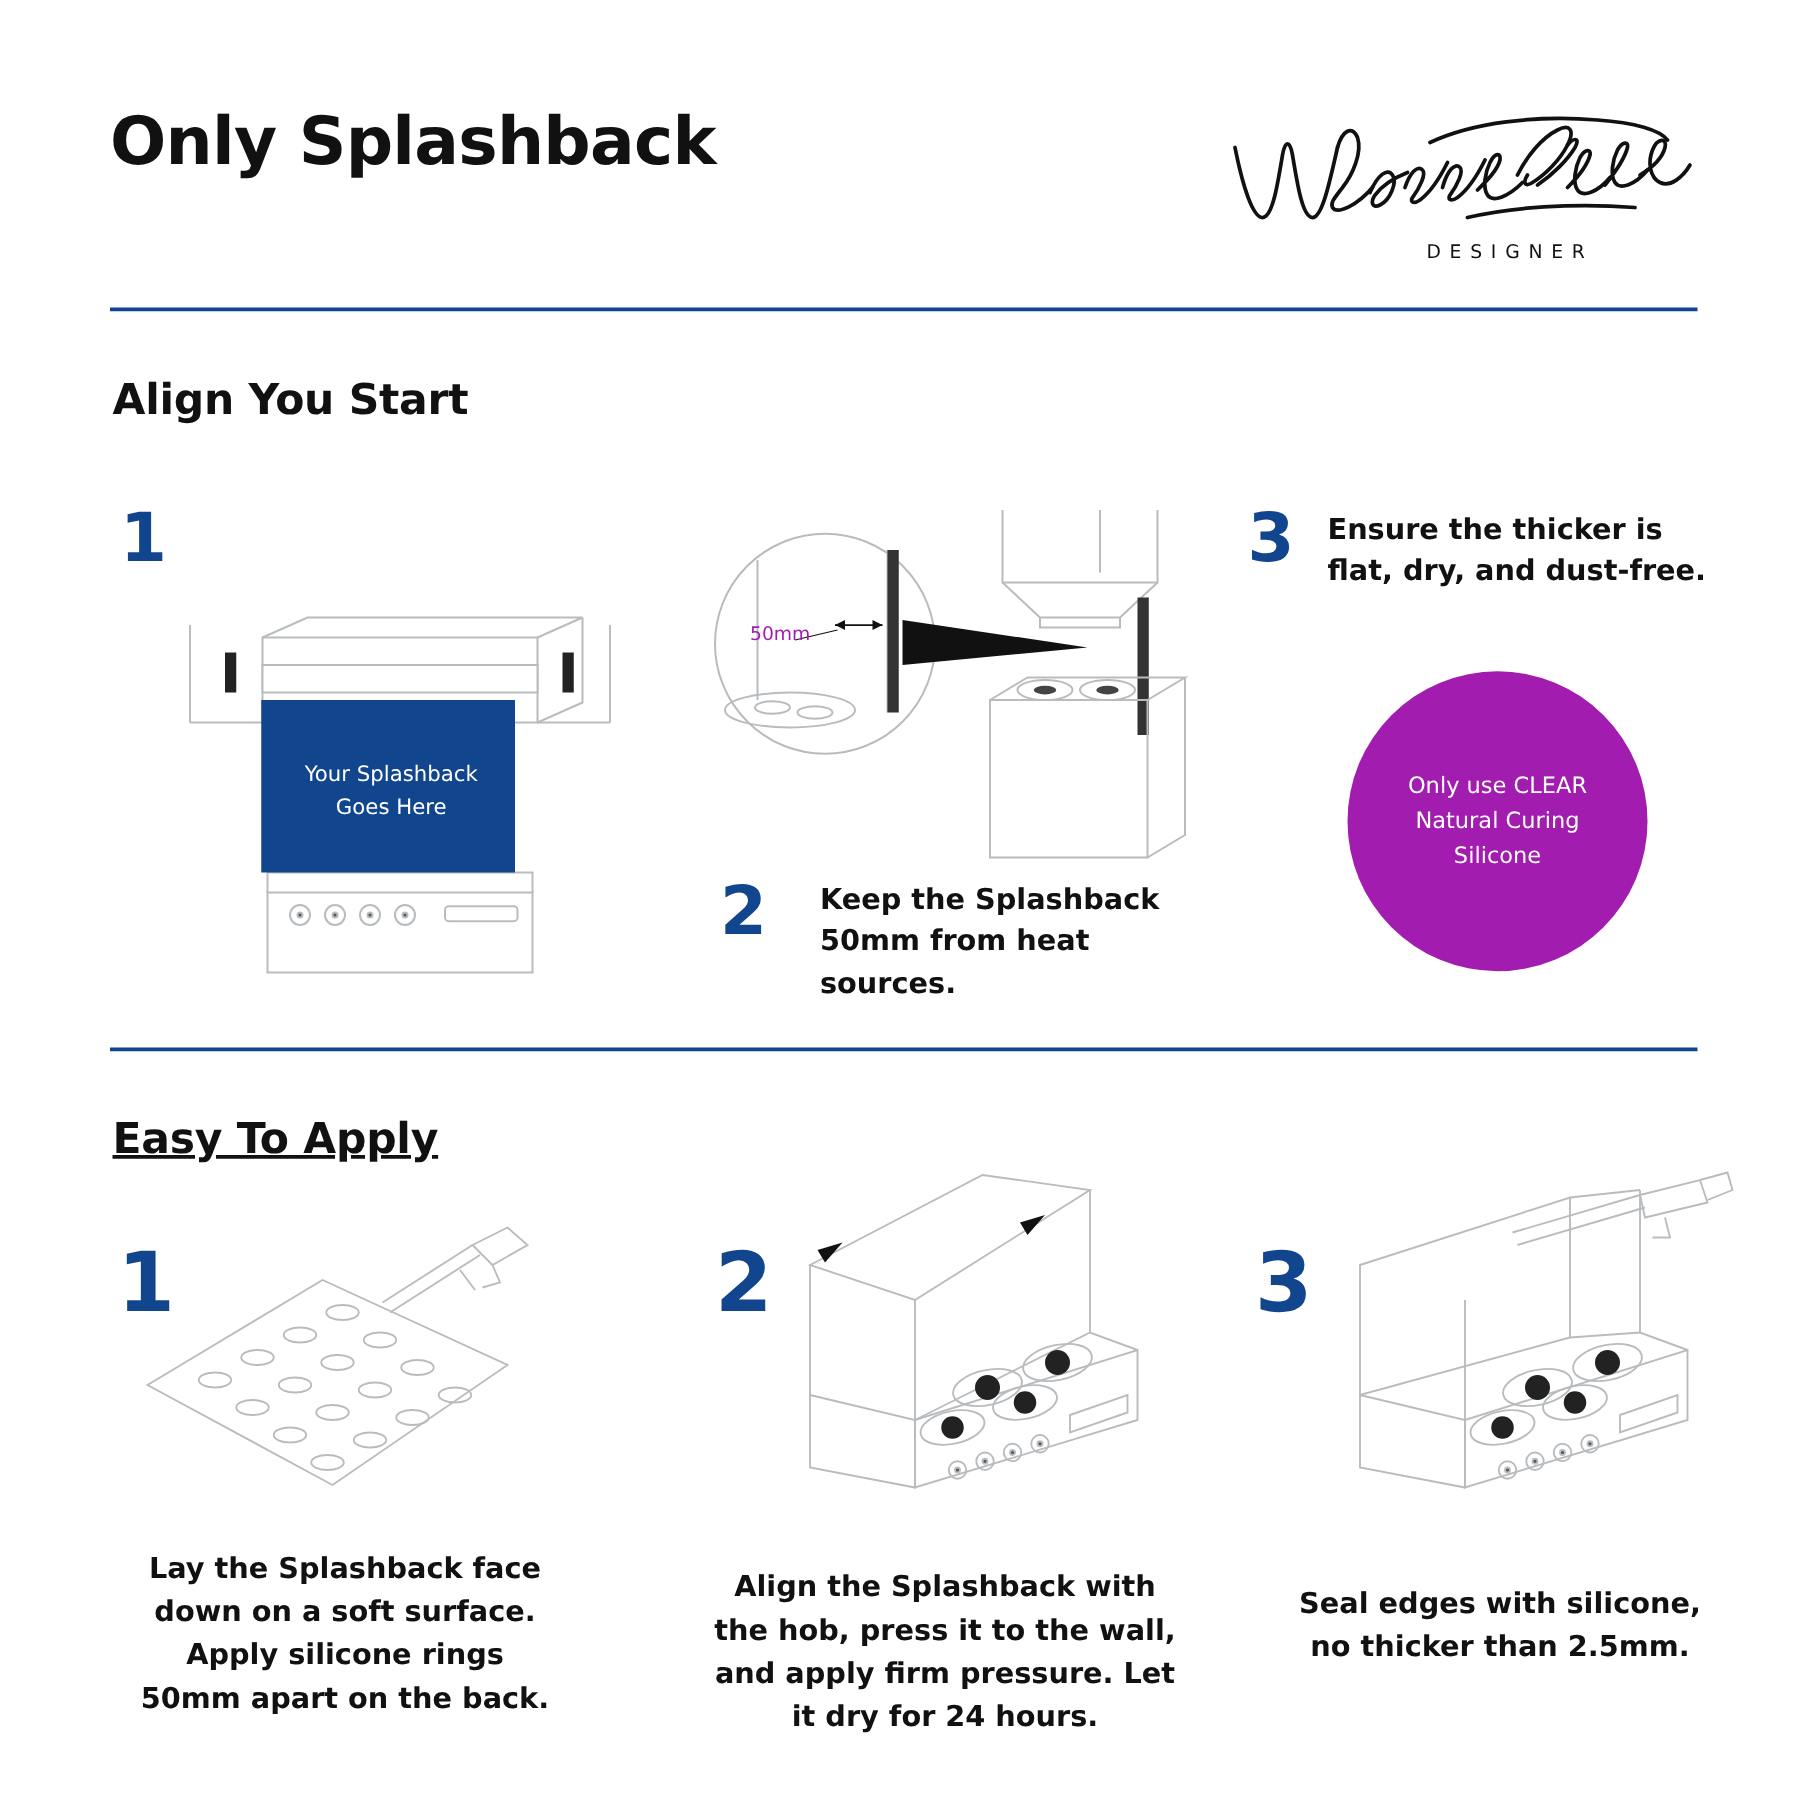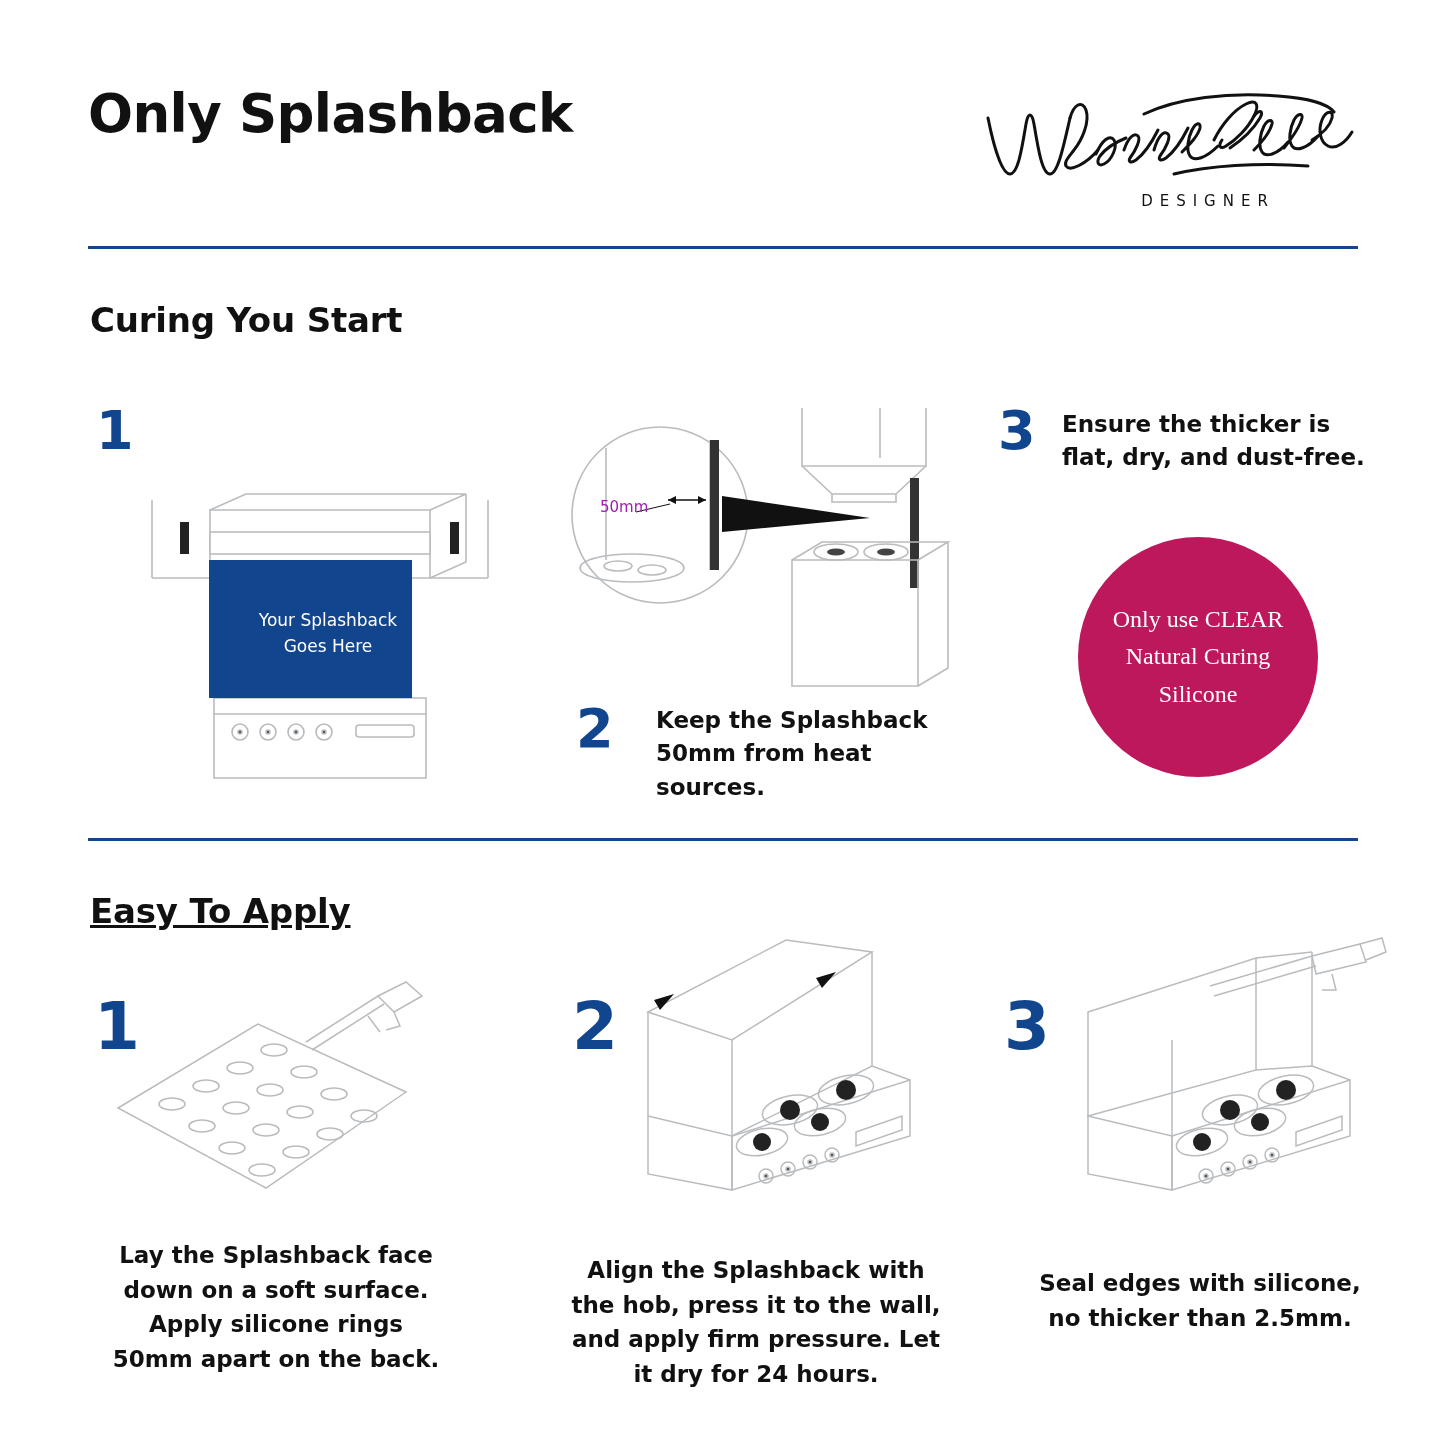--- a/index.html
+++ b/index.html
@@ -118,40 +118,39 @@
   }
 
   
   .badge {
     position: absolute;
     left: 1078px;
     top: 537px;
     width: 240px;
     height: 240px;
     border-radius: 50%;
-    background: #be185d;
+    background: #a21caf;
     color: #ffffff;
     display: flex;
     align-items: center;
     justify-content: center;
     text-align: center;
-    font-size: 24px;
+    font-size: 18px;
     line-height: 1.55;
     padding: 0 18px;
     box-sizing: border-box;
-    font-family: Liberation Serif, serif;
   }
 
   
   .ill { position: absolute; }
   .ill svg { display: block; overflow: visible; }
 
   .splash-label {
     position: absolute;
-    left: 218px;
+    left: 203px;
     top: 608px;
     width: 220px;
     text-align: center;
     color: #ffffff;
     font-size: 17px;
     line-height: 1.5;
   }
   .mm-label {
     position: absolute;
     left: 600px;
@@ -185,21 +184,21 @@
           <path d="M334,62 C344,56 352,48 354,40 C356,32 348,32 344,42 C340,52 342,64 350,68 C358,72 368,64 374,54"></path>
           <path d="M196,96 C230,88 280,84 330,88"></path>
         </g>
       </svg>
       <div class="logo-sub">DESIGNER</div>
     </div>
   </div>
 
   <div class="rule rule-top"></div>
 
-  <div class="section-heading" id="heading-before">Curing You Start</div>
+  <div class="section-heading" id="heading-before">Align You Start</div>
 
   <div class="num" style="left:96px; top:404px;">1</div>
 
   <div class="ill" style="left:150px; top:492px;">
     <svg width="340" height="290" viewBox="0 0 340 290">
       <g fill="none" stroke="#b9bcbf" stroke-width="1.6">
 
         <path d="M2,8 L2,86 M338,8 L338,86"></path>
         <path d="M2,86 L60,86 M280,86 L338,86"></path>
 

